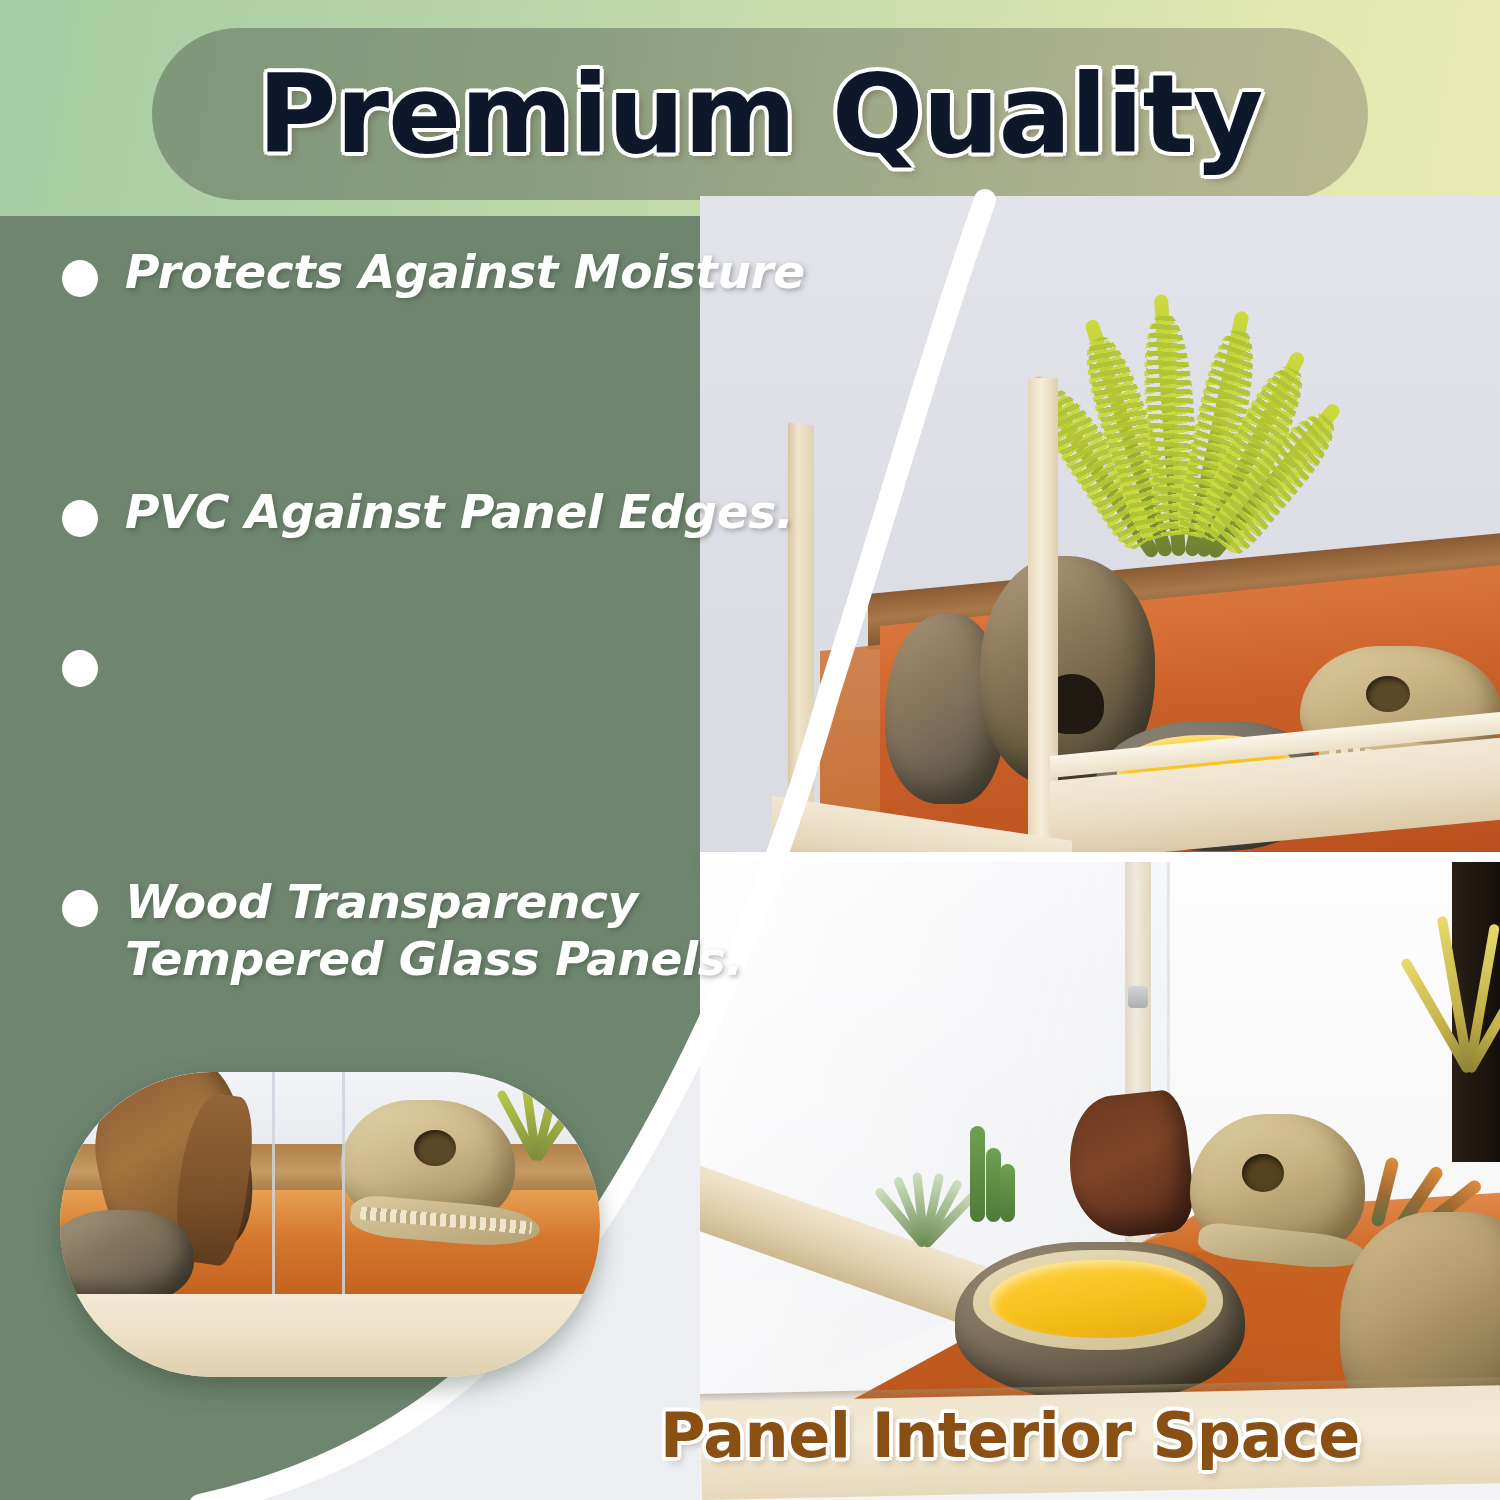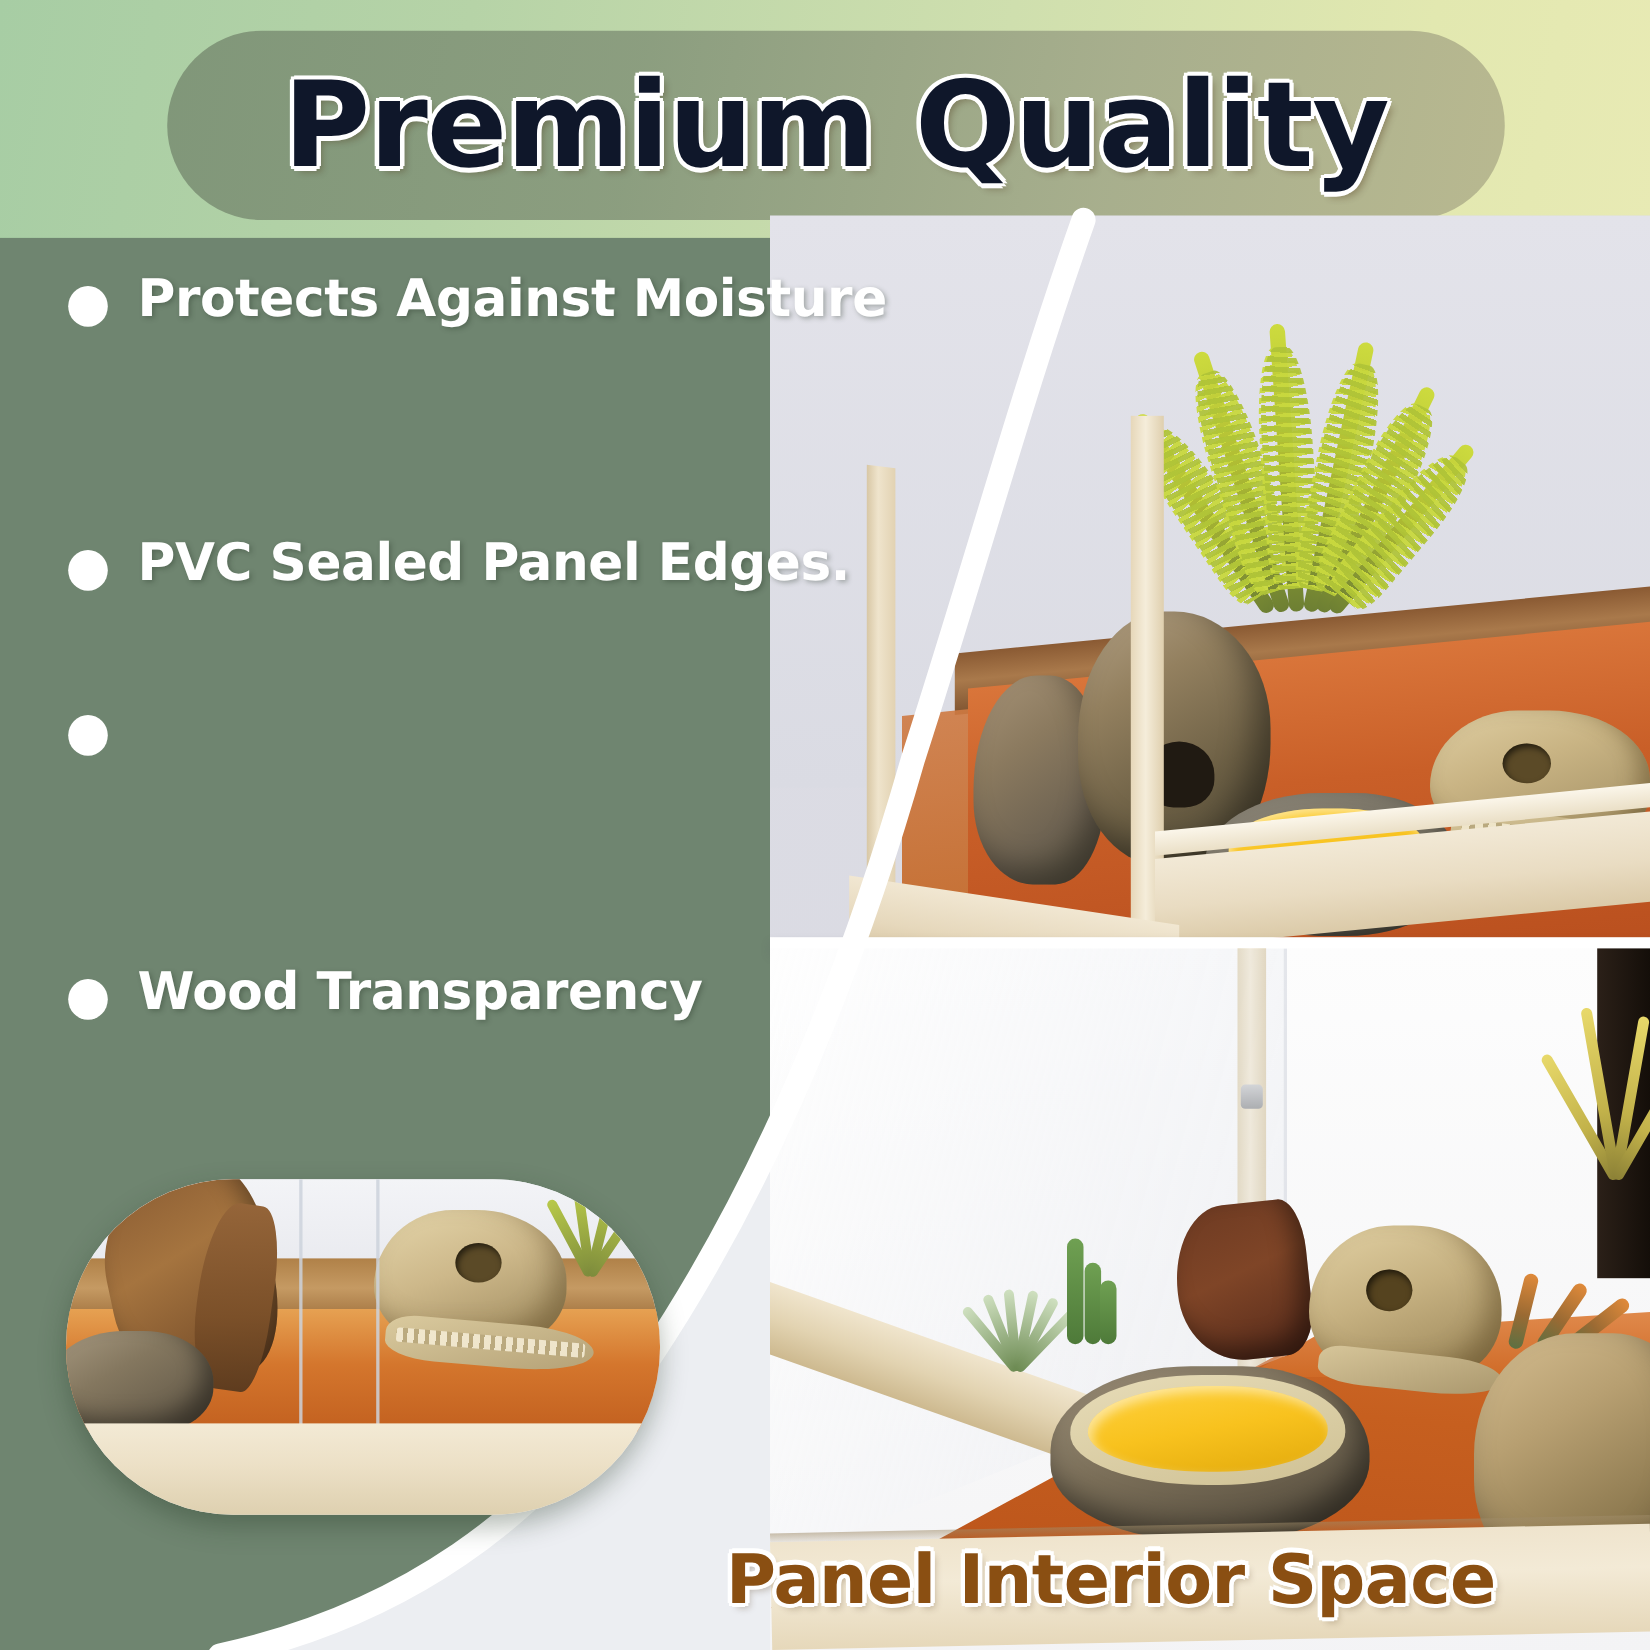--- a/index.html
+++ b/index.html
@@ -41,21 +41,21 @@
   }
 
   
   .bullets { position:absolute; left:0; top:216px; width:880px; }
   .bullet-row { position:absolute; display:flex; align-items:flex-start; }
   .dot {
     width:36px; height:37px; border-radius:50%; background:#ffffff;
     margin-right:27px; flex:0 0 36px; margin-top:16px;
   }
   .btext {
-    font-size:47px; line-height:1.21; font-weight:bold; 
+    font-size:47px; line-height:1.21; font-weight:bold; font-style:italic;
     color:#ffffff; letter-spacing:-0.4px;
     text-shadow:2px 2px 5px rgba(40,55,40,.35);
     font-family:"DejaVu Sans", sans-serif;
   }
   #b0 { left:62px; top:28px;  width:810px; }
   #b1 { left:62px; top:268px; width:810px; }
   #b2 { left:62px; top:418px; width:760px; }
   #b3 { left:62px; top:658px; width:740px; }
 
   
@@ -536,35 +536,36 @@
     <div class="bullet-row" id="b0">
       <span class="dot"></span>
       <span class="btext">
         <span>Protects Against Moisture</span><br>
       </span>
     </div>
 
     <div class="bullet-row" id="b1">
       <span class="dot"></span>
       <span class="btext">
-        <span>PVC Sealed Panel Edges.</span>
+        <span>PVC Against Panel Edges.</span>
       </span>
     </div>
 
     <div class="bullet-row" id="b2">
       <span class="dot"></span>
       <span class="btext">
         <br>
       </span>
     </div>
 
     <div class="bullet-row" id="b3">
       <span class="dot"></span>
       <span class="btext">
         <span>Wood Transparency</span><br>
+        <span>Tempered Glass Panels.</span>
       </span>
     </div>
 
   </div>
 
   <div class="oval">
     <div class="ov-wall"></div>
     <div class="ov-backwood"></div>
     <div class="ov-sand"></div>
     <div class="ov-drift"></div>

